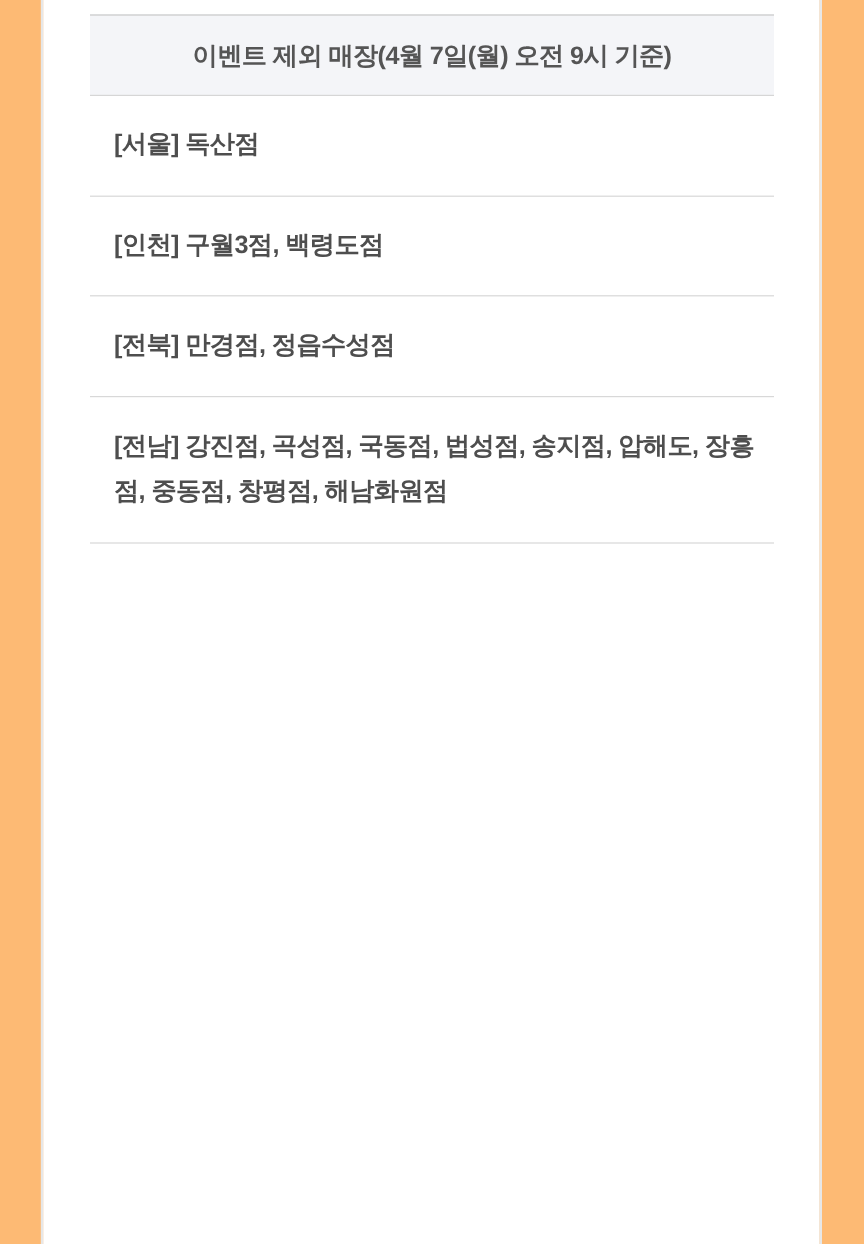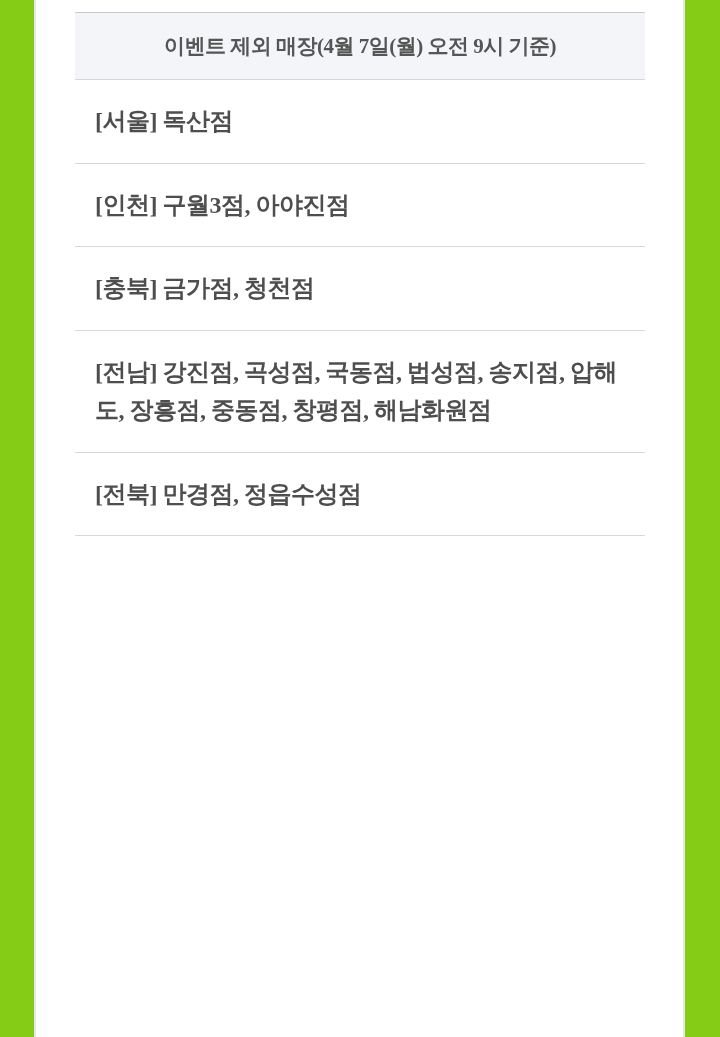--- a/index.html
+++ b/index.html
@@ -4,23 +4,23 @@
 <style>
   html, body {
     margin: 0;
     padding: 0;
     background: #fcfcfc;
   }
   .page {
     position: relative;
     width: 720px;
     height: 1037px;
-    background: #84cc16;
+    background: #fdba74;
     overflow: hidden;
-    font-family: Liberation Serif, serif;
+    font-family: Liberation Sans, sans-serif;
   }
   .content-col {
     position: absolute;
     left: 36px;
     top: 0;
     width: 647px;
     height: 100%;
     background: #ffffff;
   }
   .vline {
@@ -51,40 +51,39 @@
     font-size: 21px;
     font-weight: bold;
     color: #555555;
     letter-spacing: -0.5px;
     text-align: center;
   }
   .table-row {
     box-sizing: border-box;
     padding: 22px 2px 22px 20px;
     border-bottom: 1px solid #d8d8d8;
-    font-size: 24px;
+    font-size: 21px;
     font-weight: bold;
     color: #4e4e4e;
     line-height: 38.5px;
     letter-spacing: -0.5px;
     word-break: break-all;
     white-space: normal;
   }
 </style>
 </head>
 <body>
 
 <div class="page">
   <div class="content-col"></div>
   <div class="vline vline-left"></div>
   <div class="vline vline-right"></div>
 
   <div class="store-table">
     <div class="table-head">이벤트 제외 매장(4월 7일(월) 오전 9시 기준)</div>
     <div id="table-body">
         <div class="table-row"><span>[서울]</span> <span>독산점</span></div>
-        <div class="table-row"><span>[인천]</span> <span>구월3점, 아야진점</span></div>
-        <div class="table-row"><span>[충북]</span> <span>금가점, 청천점</span></div>
+        <div class="table-row"><span>[인천]</span> <span>구월3점, 백령도점</span></div>
+        <div class="table-row"><span>[전북]</span> <span>만경점, 정읍수성점</span></div>
         <div class="table-row"><span>[전남]</span> <span>강진점, 곡성점, 국동점, 법성점, 송지점, 압해도, 장흥점, 중동점, 창평점, 해남화원점</span></div>
-        <div class="table-row"><span>[전북]</span> <span>만경점, 정읍수성점</span></div>
       </div>
   </div>
 </div>
 
 </body></html>

